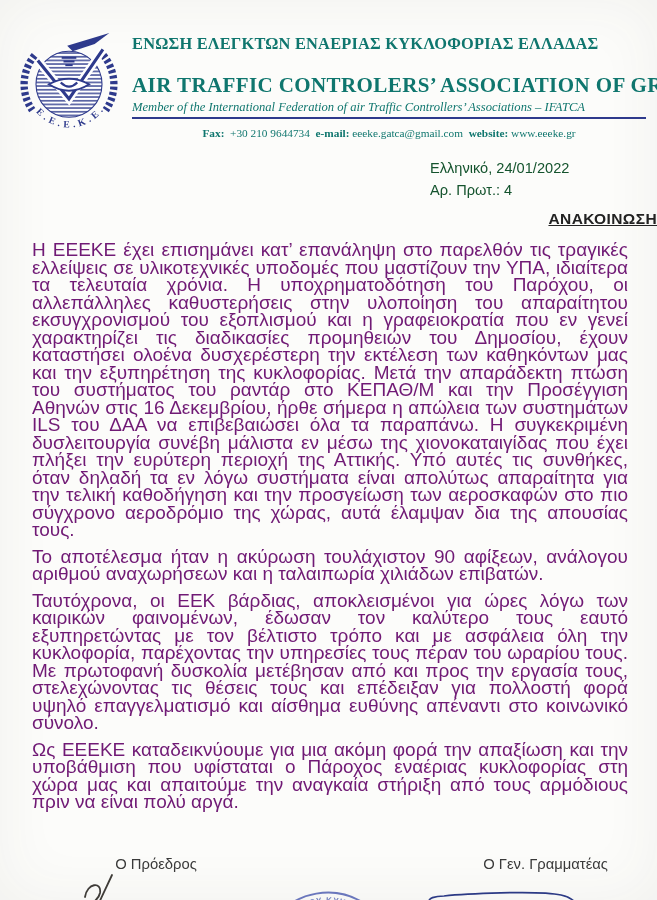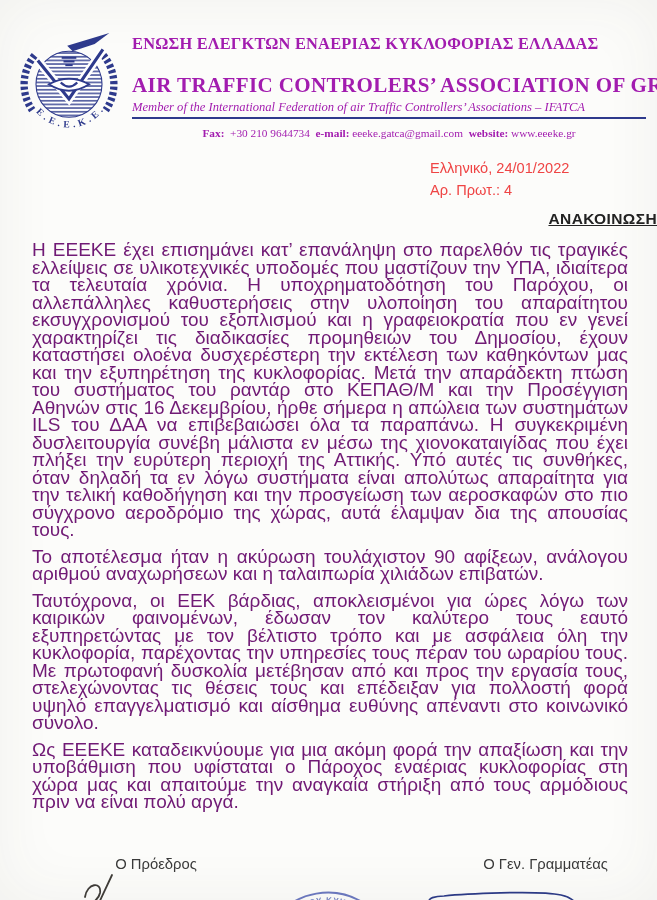--- a/index.html
+++ b/index.html
@@ -4,29 +4,29 @@
 <style>
   html,body{margin:0;padding:0;background:#e9e9e7;}
   .page{
     position:relative;width:657px;height:900px;margin:0 auto;
     background:#fcfcfa;overflow:hidden;color:#3a3a3a;
     font-family:"Liberation Sans",sans-serif;
     box-shadow:inset 0 0 60px rgba(60,60,55,.06);
   }
   
   .logo{position:absolute;left:14px;top:26px;width:110px;height:112px;}
-  .hdr{position:absolute;left:132px;top:34px;width:514px;color:#a21caf;}
+  .hdr{position:absolute;left:132px;top:34px;width:514px;color:#0f766e;}
   .hdr .el{font-family:"Liberation Serif",serif;font-weight:bold;font-size:16.4px;letter-spacing:.2px;white-space:nowrap;}
   .hdr .en{font-family:"Liberation Serif",serif;font-weight:bold;font-size:21px;letter-spacing:.4px;white-space:nowrap;margin-top:19px;}
   .hdr .mem{font-family:"Liberation Serif",serif;font-style:italic;font-size:12.6px;margin-top:2px;padding-bottom:2px;border-bottom:2px solid #2e3a8c;white-space:nowrap;}
   .hdr .contact{margin-top:7px;font-family:"Liberation Serif",serif;font-size:11.3px;line-height:15px;text-align:center;white-space:nowrap;}
   .b{font-weight:bold;}
   
   main{position:absolute;left:0;top:0;width:657px;padding-top:157px;}
-  .dateblock{margin-left:430px;font-size:14.6px;line-height:22px;color:#ef4444;}
+  .dateblock{margin-left:430px;font-size:14.6px;line-height:22px;color:#14532d;}
   .titlewrap{text-align:right;margin-top:9px;margin-left:16px;}
   .title{font-weight:bold;font-size:15.5px;letter-spacing:.4px;text-decoration:underline;color:#222;}
   .bodytext{margin:13px 29px 0 32px;font-size:19px;line-height:17.5px;text-align:justify;color:#701a75;}
   .bodytext p{margin:0 0 9px 0;}
   
   .closing{position:relative;height:256px;margin-top:3px;}
   .for-board{text-align:center;font-family:"Liberation Serif",serif;font-size:16px;color:#2f2f2f;}
   .role-president,.name-president{position:absolute;left:46px;width:220px;text-align:center;font-size:14.8px;}
   .role-secretary,.name-secretary{position:absolute;left:398px;width:210px;text-align:right;font-size:14.8px;}
   .role-president,.role-secretary{top:36px;}

